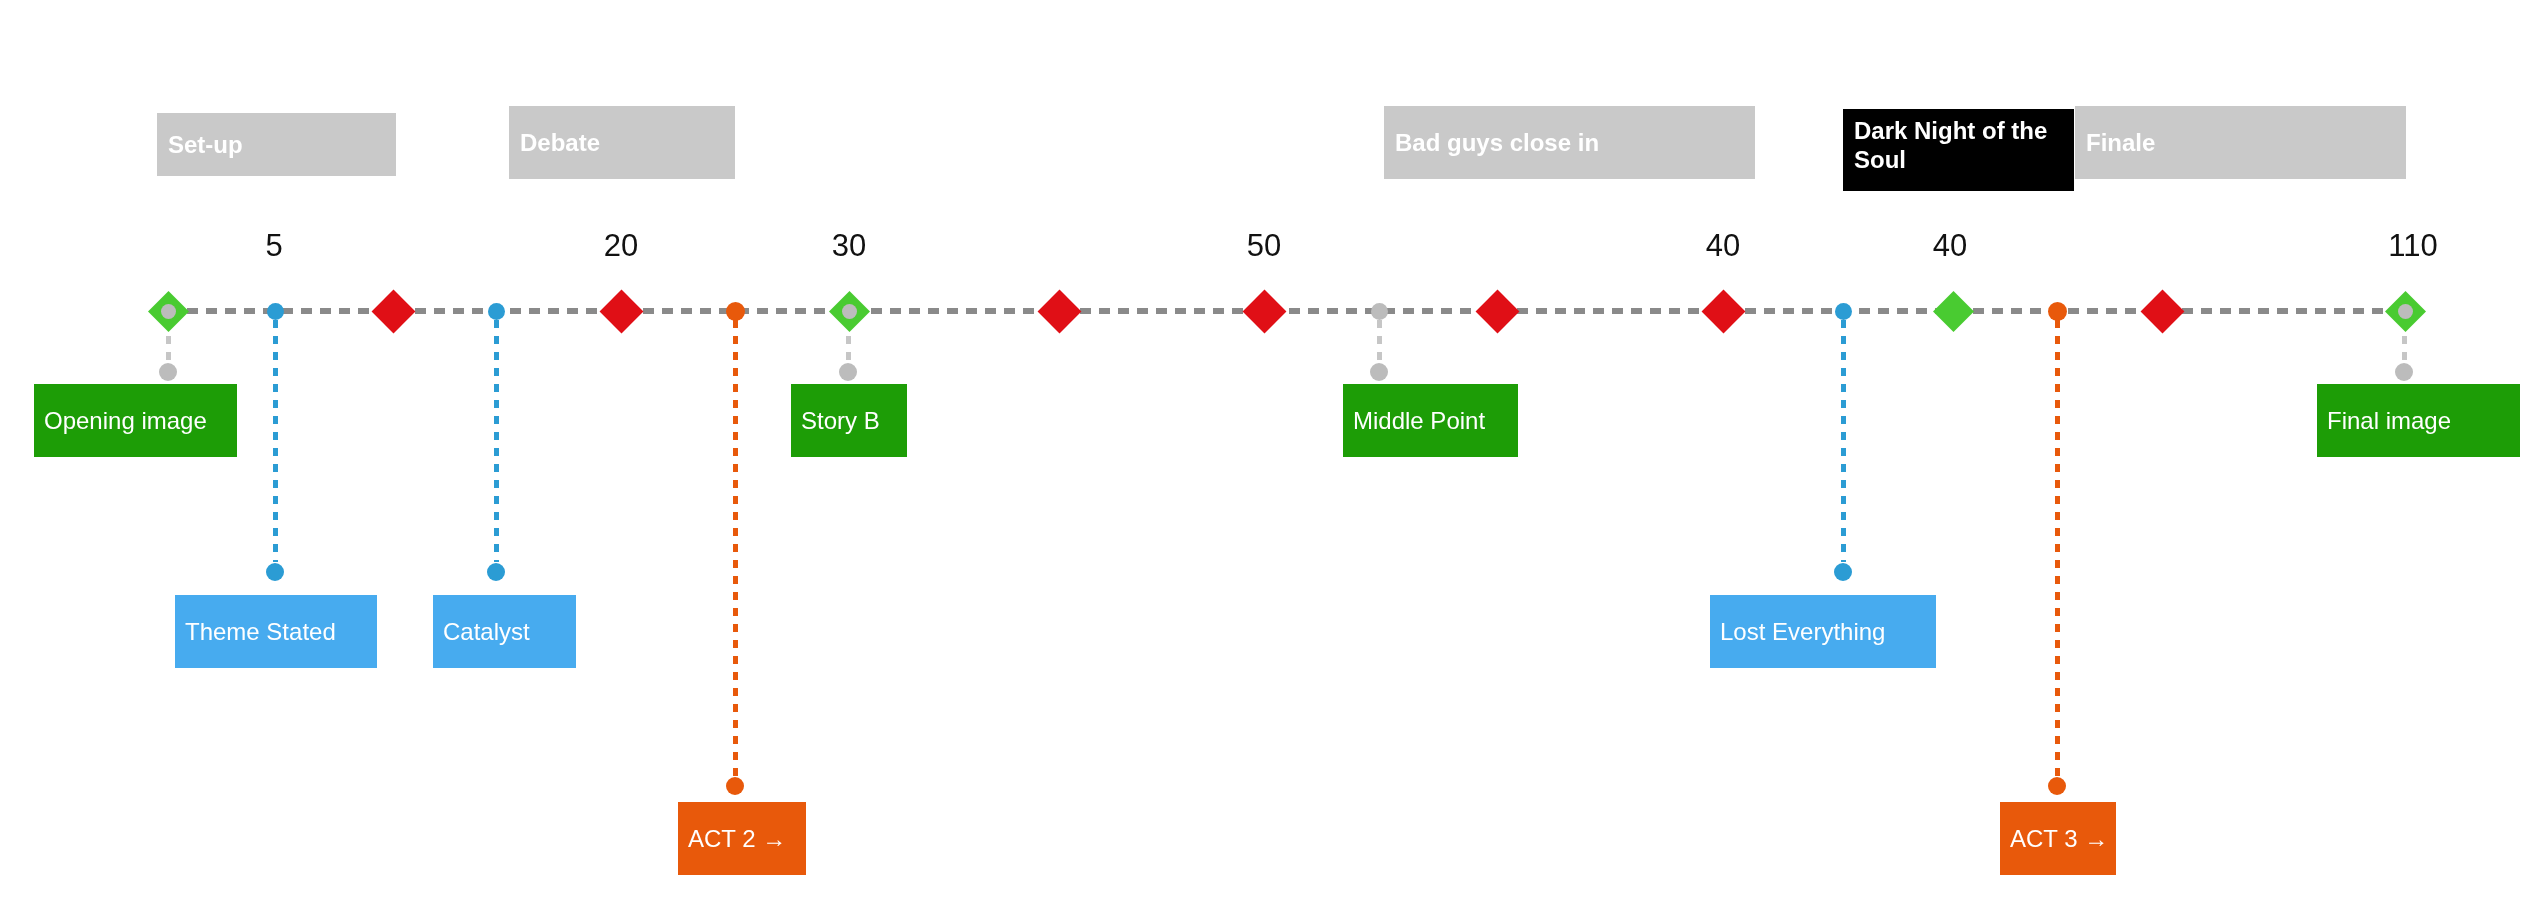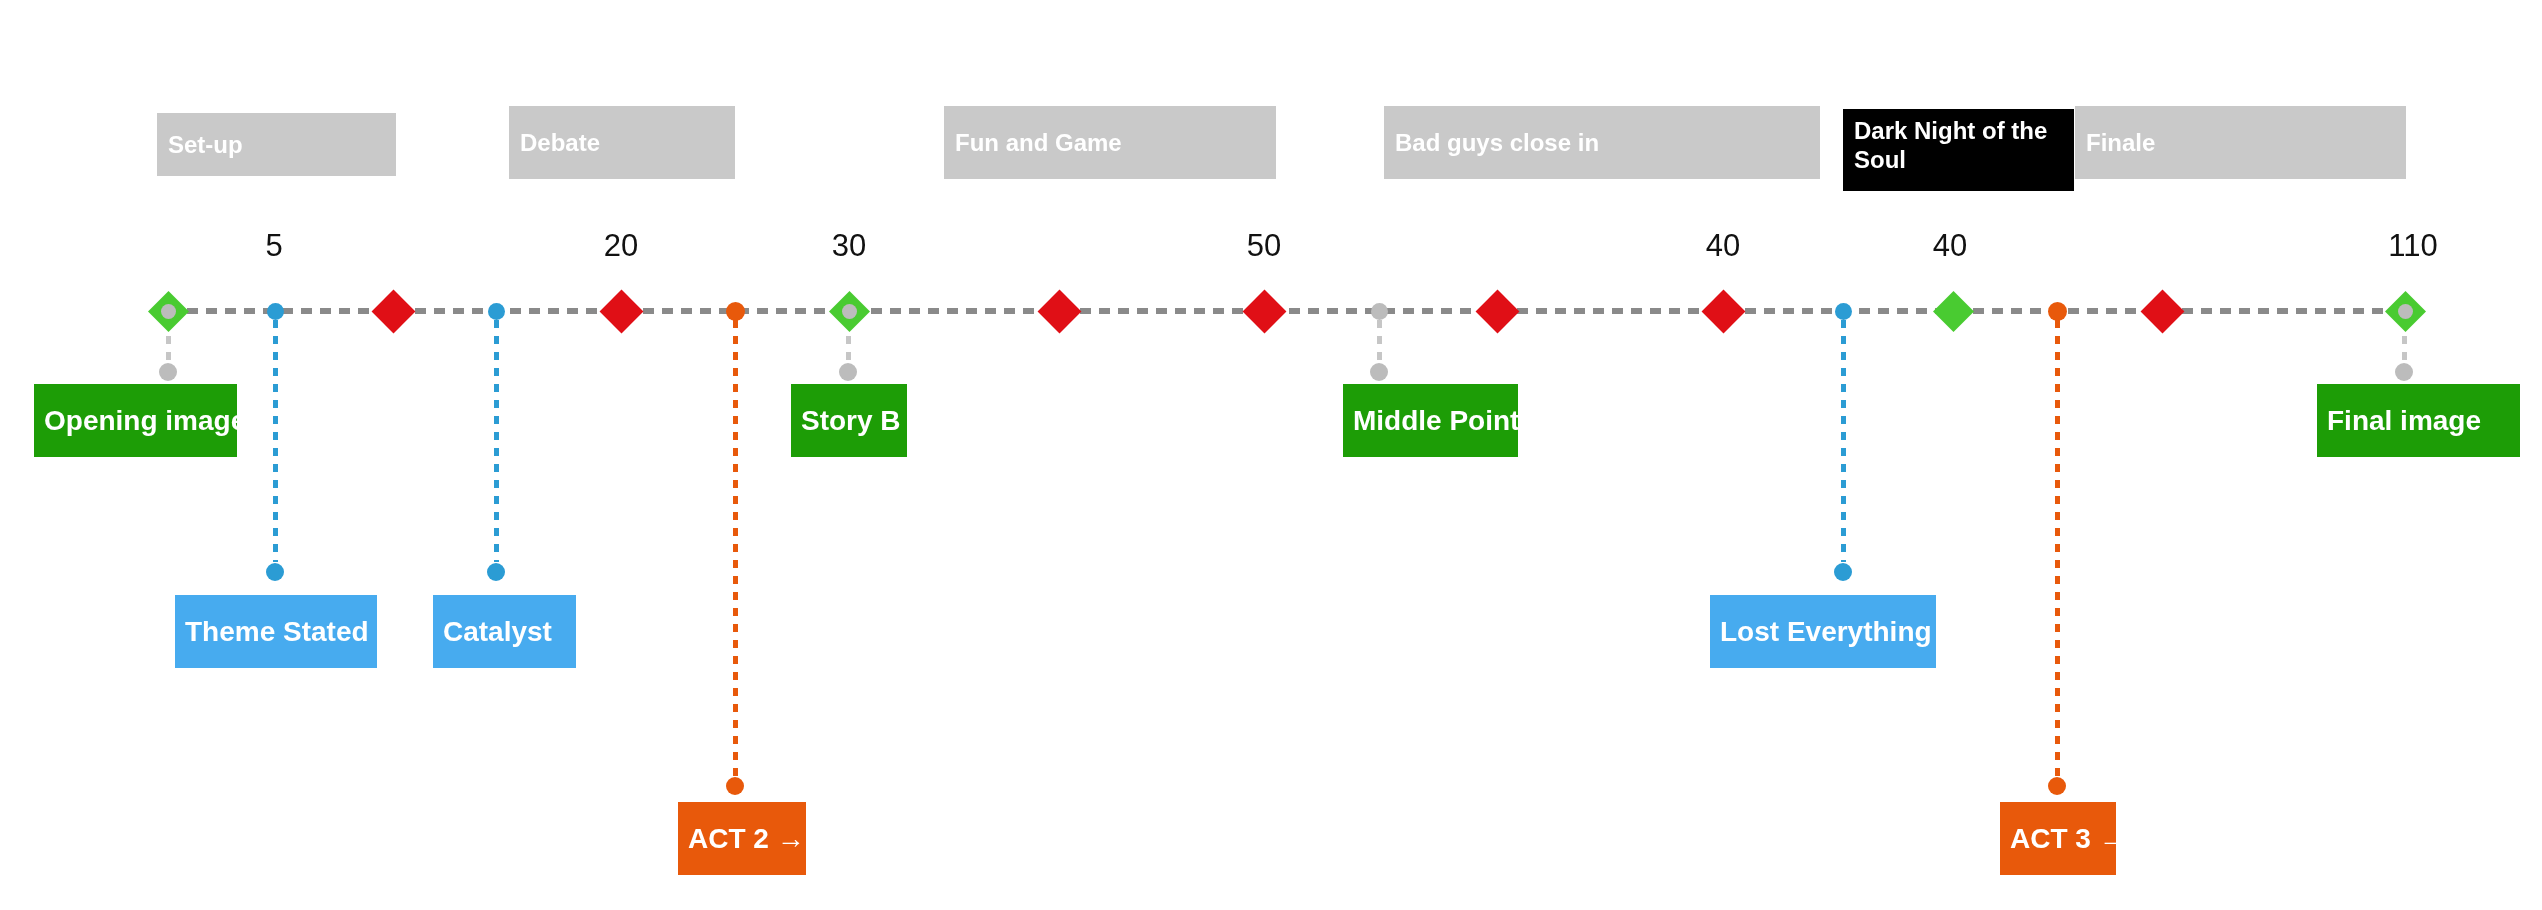--- a/index.html
+++ b/index.html
@@ -9,36 +9,33 @@
              font-size:24px;font-weight:bold;line-height:29px;}
   .band.dark span{align-items:flex-start;padding-top:7px;box-sizing:border-box;}
   .page-num{position:absolute;text-align:center;font-size:31px;color:#111111;}
   .timeline{position:absolute;height:6px;}
   .diamond{position:absolute;transform:rotate(45deg);}
   .center-dot{position:absolute;border-radius:50%;transform:rotate(-45deg);}
   .dot{position:absolute;border-radius:50%;}
   .connector{position:absolute;}
   .beat-box{position:absolute;height:73px;box-sizing:border-box;}
   .beat-box span{display:flex;align-items:center;height:100%;padding:0 10px;color:#ffffff;
-                 font-size:28px;font-weight:bold;white-space:nowrap;}
+                 font-size:24px;font-weight:normal;white-space:nowrap;}
 </style>
 </head>
 <body>
 
 <div id="stage">
     <div class="band" style="left: 157px; top: 113px; width: 239px; height: 63px; background: rgb(201, 201, 201);">
       <span>Set-up</span>
     </div>
     <div class="band" style="left: 509px; top: 106px; width: 226px; height: 73px; background: rgb(201, 201, 201);">
       <span>Debate</span>
     </div>
-    <div class="band" style="left: 944px; top: 106px; width: 332px; height: 73px; background: rgb(201, 201, 201);">
-      <span>Fun and Game</span>
-    </div>
-    <div class="band" style="left: 1384px; top: 106px; width: 436px; height: 73px; background: rgb(201, 201, 201);">
+    <div class="band" style="left: 1384px; top: 106px; width: 371px; height: 73px; background: rgb(201, 201, 201);">
       <span>Bad guys close in</span>
     </div>
     <div class="band dark" style="left: 1843px; top: 109px; width: 231px; height: 82px; background: rgb(0, 0, 0);">
       <span>Dark Night of the Soul</span>
     </div>
     <div class="band" style="left: 2075px; top: 106px; width: 331px; height: 73px; background: rgb(201, 201, 201);">
       <span>Finale</span>
     </div>
     <div class="page-num" style="left: 214px; top: 228px; width: 120px;">5</div>
     <div class="page-num" style="left: 561px; top: 228px; width: 120px;">20</div>

